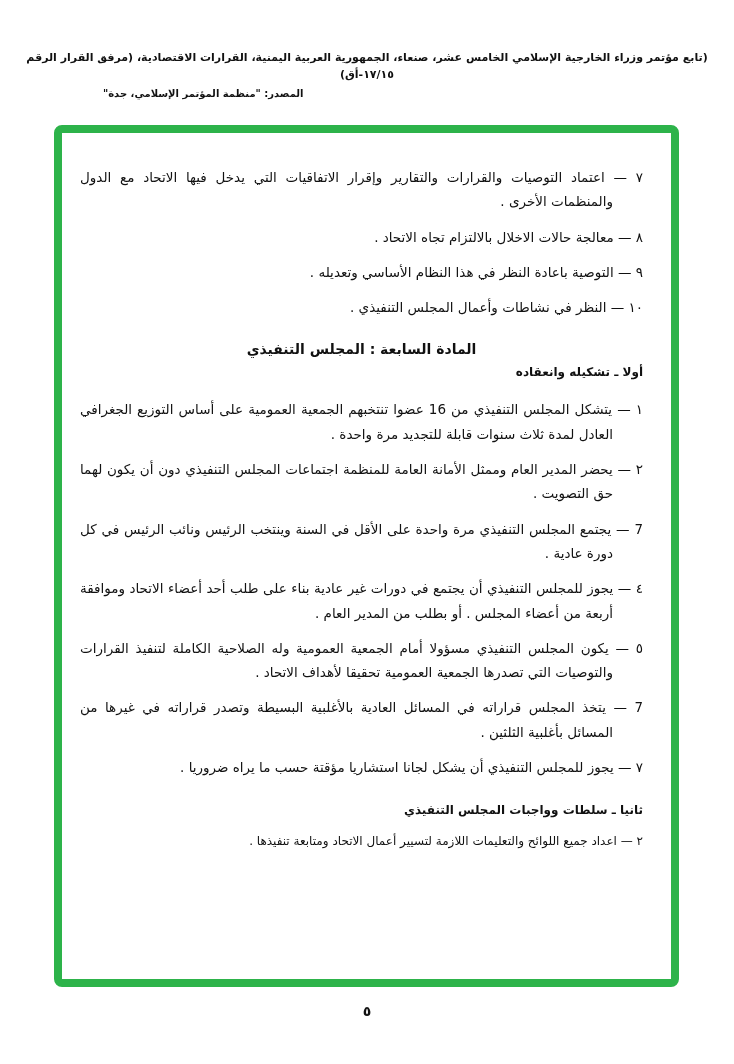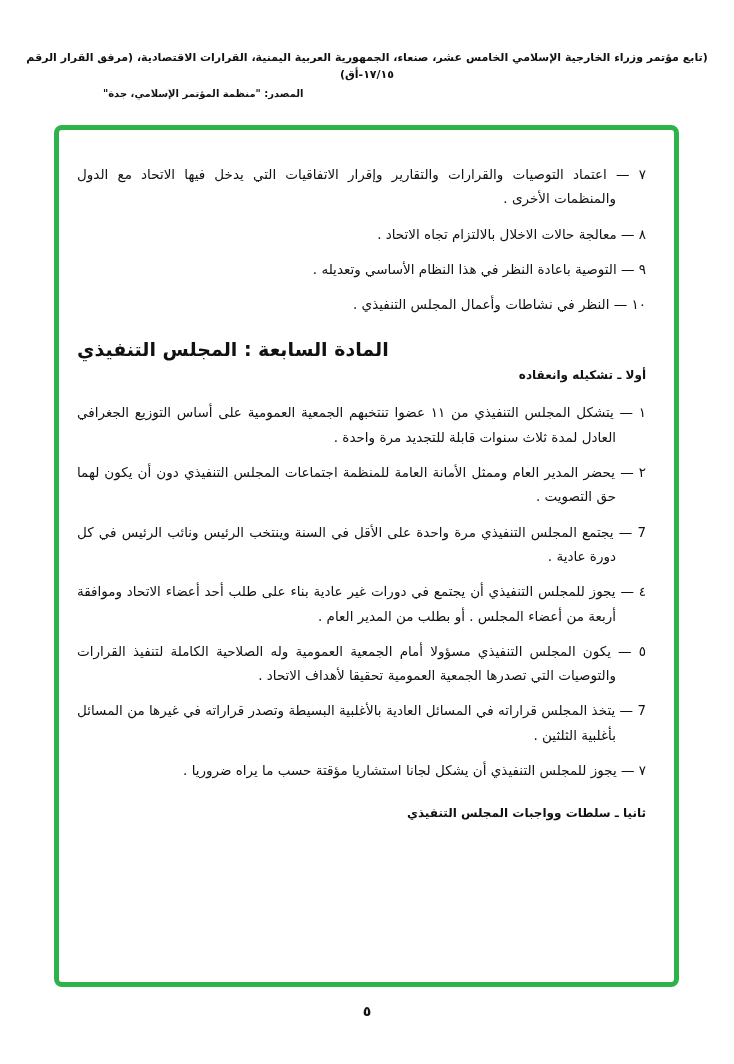--- a/index.html
+++ b/index.html
@@ -27,21 +27,21 @@
     padding-left: 103px;
     margin-top: 5px;
     font-size: 10px;
     font-weight: bold;
   }
 
   .content-box {
     width: 625px;
     min-height: 862px;
     margin: 26px 0 0 54px;
-    border: 5px solid #7f1d1d;
+    border: 8px solid #7f1d1d;
     border-radius: 8px;
     padding: 32px 28px 14px 18px;
     direction: rtl;
   }
 
   .item {
     direction: rtl;
     text-align: justify;
     text-align-last: right;
     font-size: 13.5px;
@@ -52,22 +52,22 @@
   }
   .item.indented { }
   .item.small {
     font-size: 12px;
     line-height: 1.7;
     margin-bottom: 7px;
   }
 
   .sec-title {
     direction: rtl;
-    text-align: left;
-    font-size: 19px;
+    text-align: center;
+    font-size: 14px;
     font-weight: bold;
     margin: 22px 0 8px 0;
   }
   .sub-title {
     direction: rtl;
     text-align: right;
     font-size: 12px;
     font-weight: bold;
     margin: 0 0 18px 0;
   }
@@ -98,31 +98,32 @@
       <p class="item indented">٨ — معالجة حالات الاخلال بالالتزام تجاه الاتحاد .</p>
       <p class="item indented">٩ — التوصية باعادة النظر في هذا النظام الأساسي وتعديله .</p>
       <p class="item indented">١٠ — النظر في نشاطات وأعمال المجلس التنفيذي .</p>
     </div>
 
     <h3 class="sec-title">المادة السابعة : المجلس التنفيذي</h3>
 
     <h4 class="sub-title">أولا ـ تشكيله وانعقاده</h4>
 
     <div>
-      <p class="item">١ — يتشكل المجلس التنفيذي من ١١ عضوا تنتخبهم الجمعية العمومية على أساس التوزيع الجغرافي العادل لمدة ثلاث سنوات قابلة للتجديد مرة واحدة .</p>
+      <p class="item">١ — يتشكل المجلس التنفيذي من 16 عضوا تنتخبهم الجمعية العمومية على أساس التوزيع الجغرافي العادل لمدة ثلاث سنوات قابلة للتجديد مرة واحدة .</p>
       <p class="item">٢ — يحضر المدير العام وممثل الأمانة العامة للمنظمة اجتماعات المجلس التنفيذي دون أن يكون لهما حق التصويت .</p>
       <p class="item">7 — يجتمع المجلس التنفيذي مرة واحدة على الأقل في السنة وينتخب الرئيس ونائب الرئيس في كل دورة عادية .</p>
       <p class="item">٤ — يجوز للمجلس التنفيذي أن يجتمع في دورات غير عادية بناء على طلب أحد أعضاء الاتحاد وموافقة أربعة من أعضاء المجلس . أو بطلب من المدير العام .</p>
       <p class="item">٥ — يكون المجلس التنفيذي مسؤولا أمام الجمعية العمومية وله الصلاحية الكاملة لتنفيذ القرارات والتوصيات التي تصدرها الجمعية العمومية تحقيقا لأهداف الاتحاد .</p>
       <p class="item">7 — يتخذ المجلس قراراته في المسائل العادية بالأغلبية البسيطة وتصدر قراراته في غيرها من المسائل بأغلبية الثلثين .</p>
       <p class="item indented">٧ — يجوز للمجلس التنفيذي أن يشكل لجانا استشاريا مؤقتة حسب ما يراه ضروريا .</p>
     </div>
 
     <h4 class="sub-title second">ثانيا ـ سلطات وواجبات المجلس التنفيذي</h4>
 
     <div>
+      <p class="item small indented">٢ — اعداد جميع اللوائح والتعليمات اللازمة لتسيير أعمال الاتحاد ومتابعة تنفيذها .</p>
     </div>
 
   </div>
 
   <div class="page-number">٥</div>
 
 </div>
 
 </body></html>

